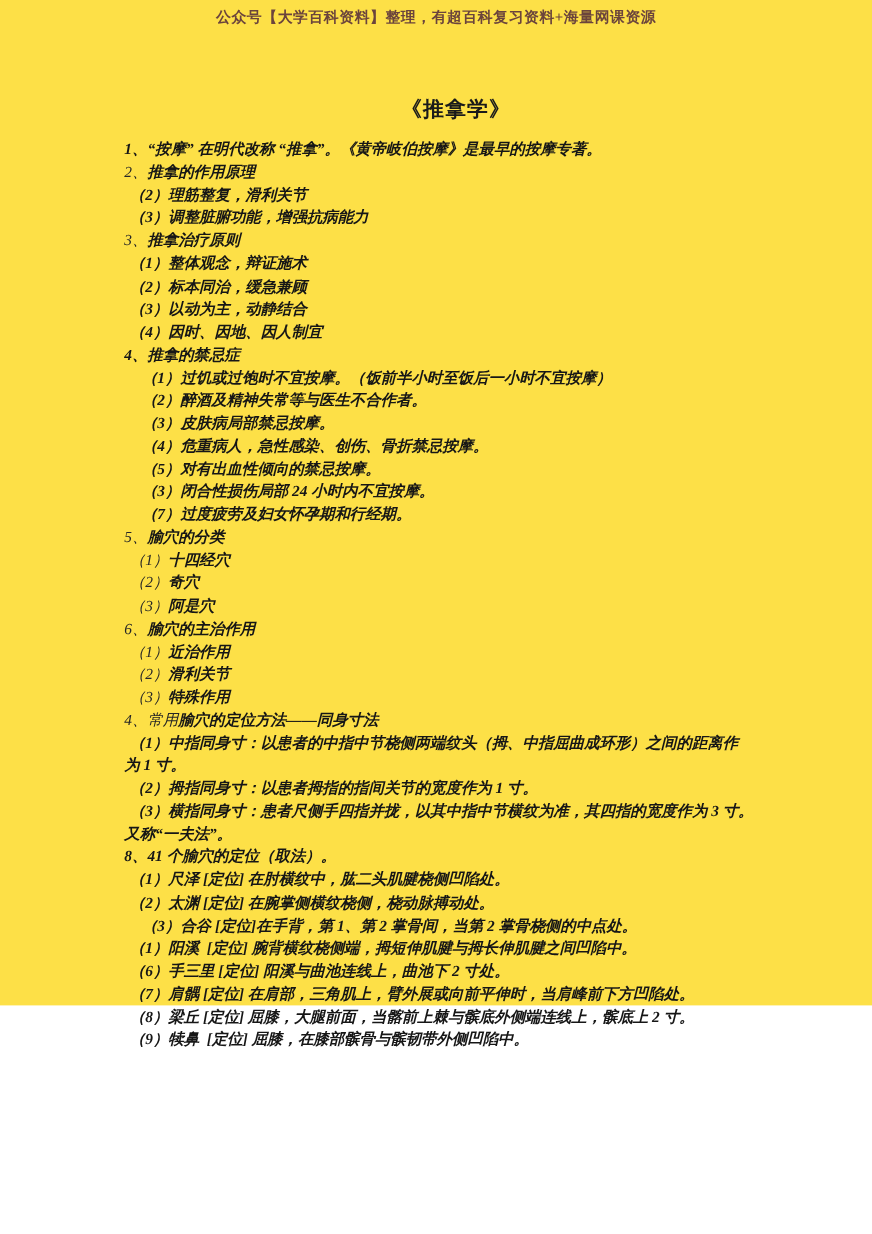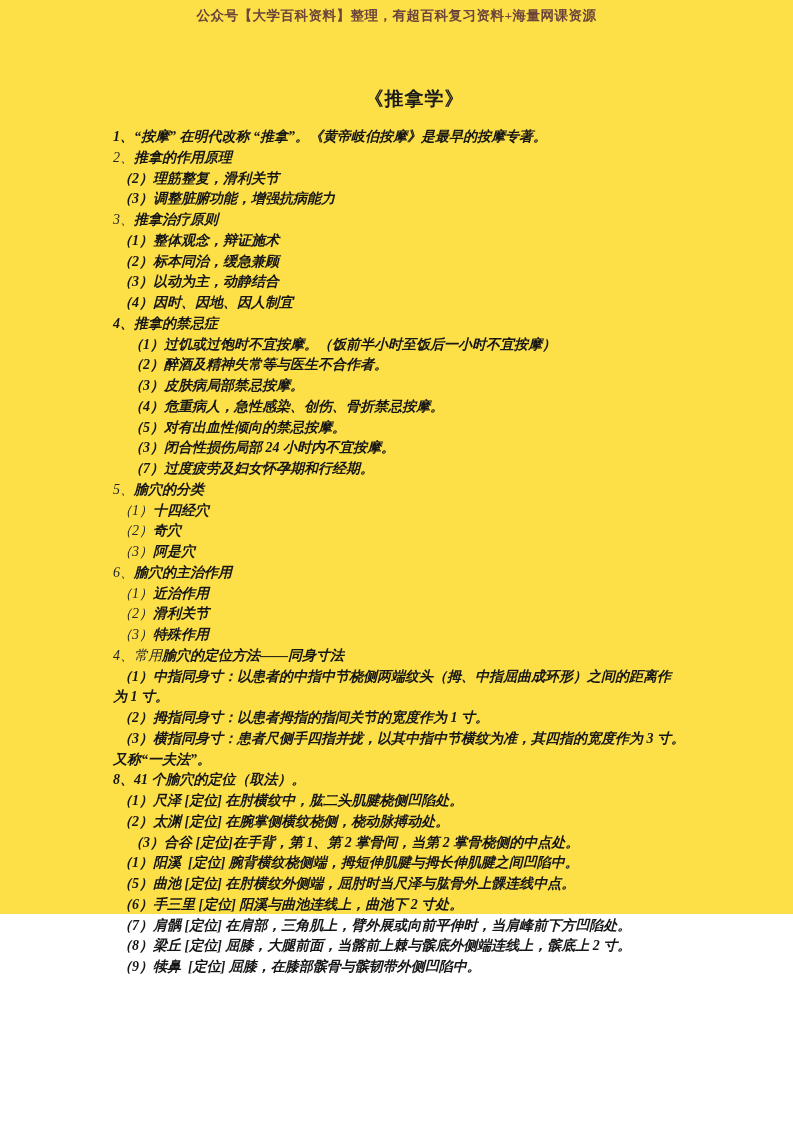--- a/index.html
+++ b/index.html
@@ -92,19 +92,18 @@
       <div class="line indent-1"><span class="seg bold">（1）中指同身寸：以患者的中指中节桡侧两端纹头（拇、中指屈曲成环形）之间的距离作</span></div>
       <div class="line indent-0"><span class="seg bold">为 1 寸。</span></div>
       <div class="line indent-1"><span class="seg bold">（2）拇指同身寸：以患者拇指的指间关节的宽度作为 1 寸。</span></div>
       <div class="line indent-1"><span class="seg bold">（3）横指同身寸：患者尺侧手四指并拢，以其中指中节横纹为准，其四指的宽度作为 3 寸。</span></div>
       <div class="line indent-0"><span class="seg bold">又称“一夫法”。</span></div>
       <div class="line indent-0"><span class="seg bold">8、41 个腧穴的定位（取法）。</span></div>
       <div class="line indent-1"><span class="seg bold">（1）尺泽 [定位] 在肘横纹中，肱二头肌腱桡侧凹陷处。</span></div>
       <div class="line indent-1"><span class="seg bold">（2）太渊 [定位] 在腕掌侧横纹桡侧，桡动脉搏动处。</span></div>
       <div class="line indent-2"><span class="seg bold">（3）合谷 [定位]在手背，第 1、第 2 掌骨间，当第 2 掌骨桡侧的中点处。</span></div>
       <div class="line indent-1"><span class="seg bold">（1）阳溪  [定位] 腕背横纹桡侧端，拇短伸肌腱与拇长伸肌腱之间凹陷中。</span></div>
-      <div class="line indent-1"><span class="seg bold">（5）曲池 [定位] 在肘横纹外侧端，屈肘时当尺泽与肱骨外上髁连线中点。</span></div>
       <div class="line indent-1"><span class="seg bold">（6）手三里 [定位] 阳溪与曲池连线上，曲池下 2 寸处。</span></div>
       <div class="line indent-1"><span class="seg bold">（7）肩髃 [定位] 在肩部，三角肌上，臂外展或向前平伸时，当肩峰前下方凹陷处。</span></div>
       <div class="line indent-1"><span class="seg bold">（8）梁丘 [定位] 屈膝，大腿前面，当髂前上棘与髌底外侧端连线上，髌底上 2 寸。</span></div>
       <div class="line indent-1"><span class="seg bold">（9）犊鼻  [定位] 屈膝，在膝部髌骨与髌韧带外侧凹陷中。</span></div>
     </div>
 </div>
 
 </body></html>

